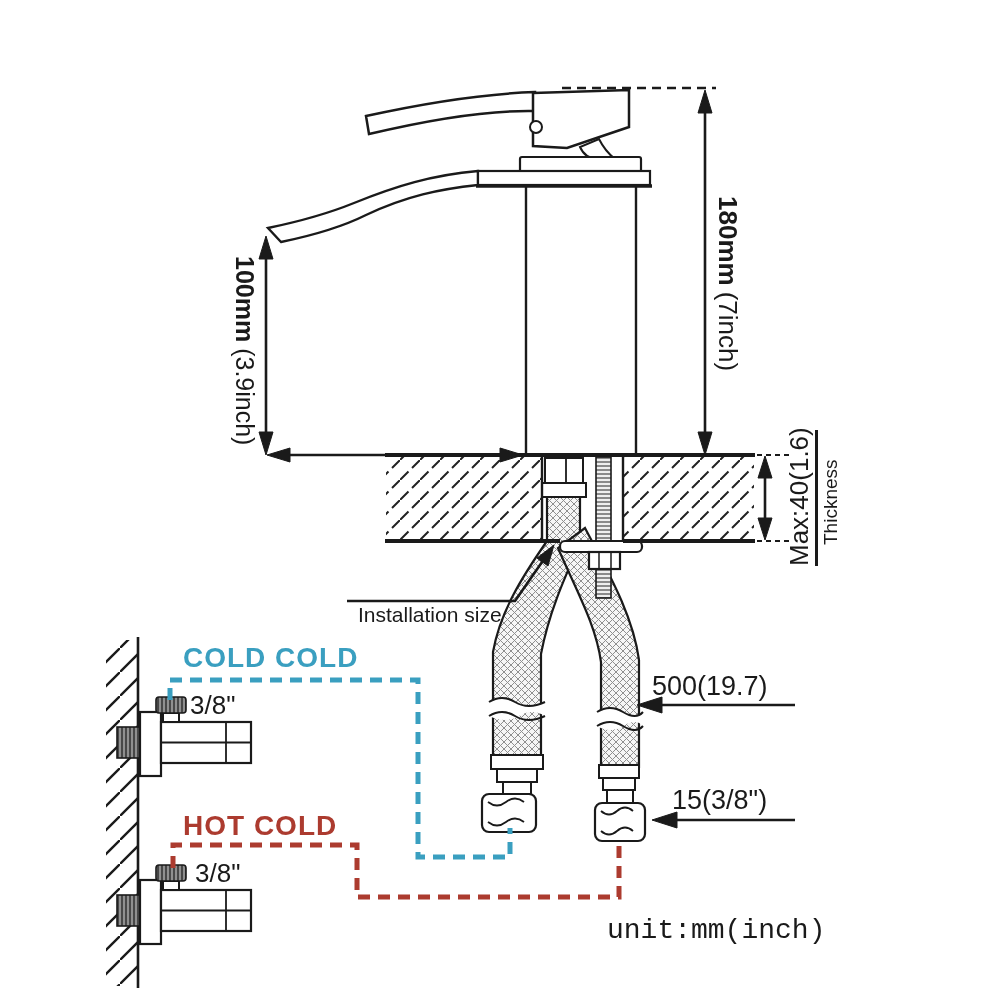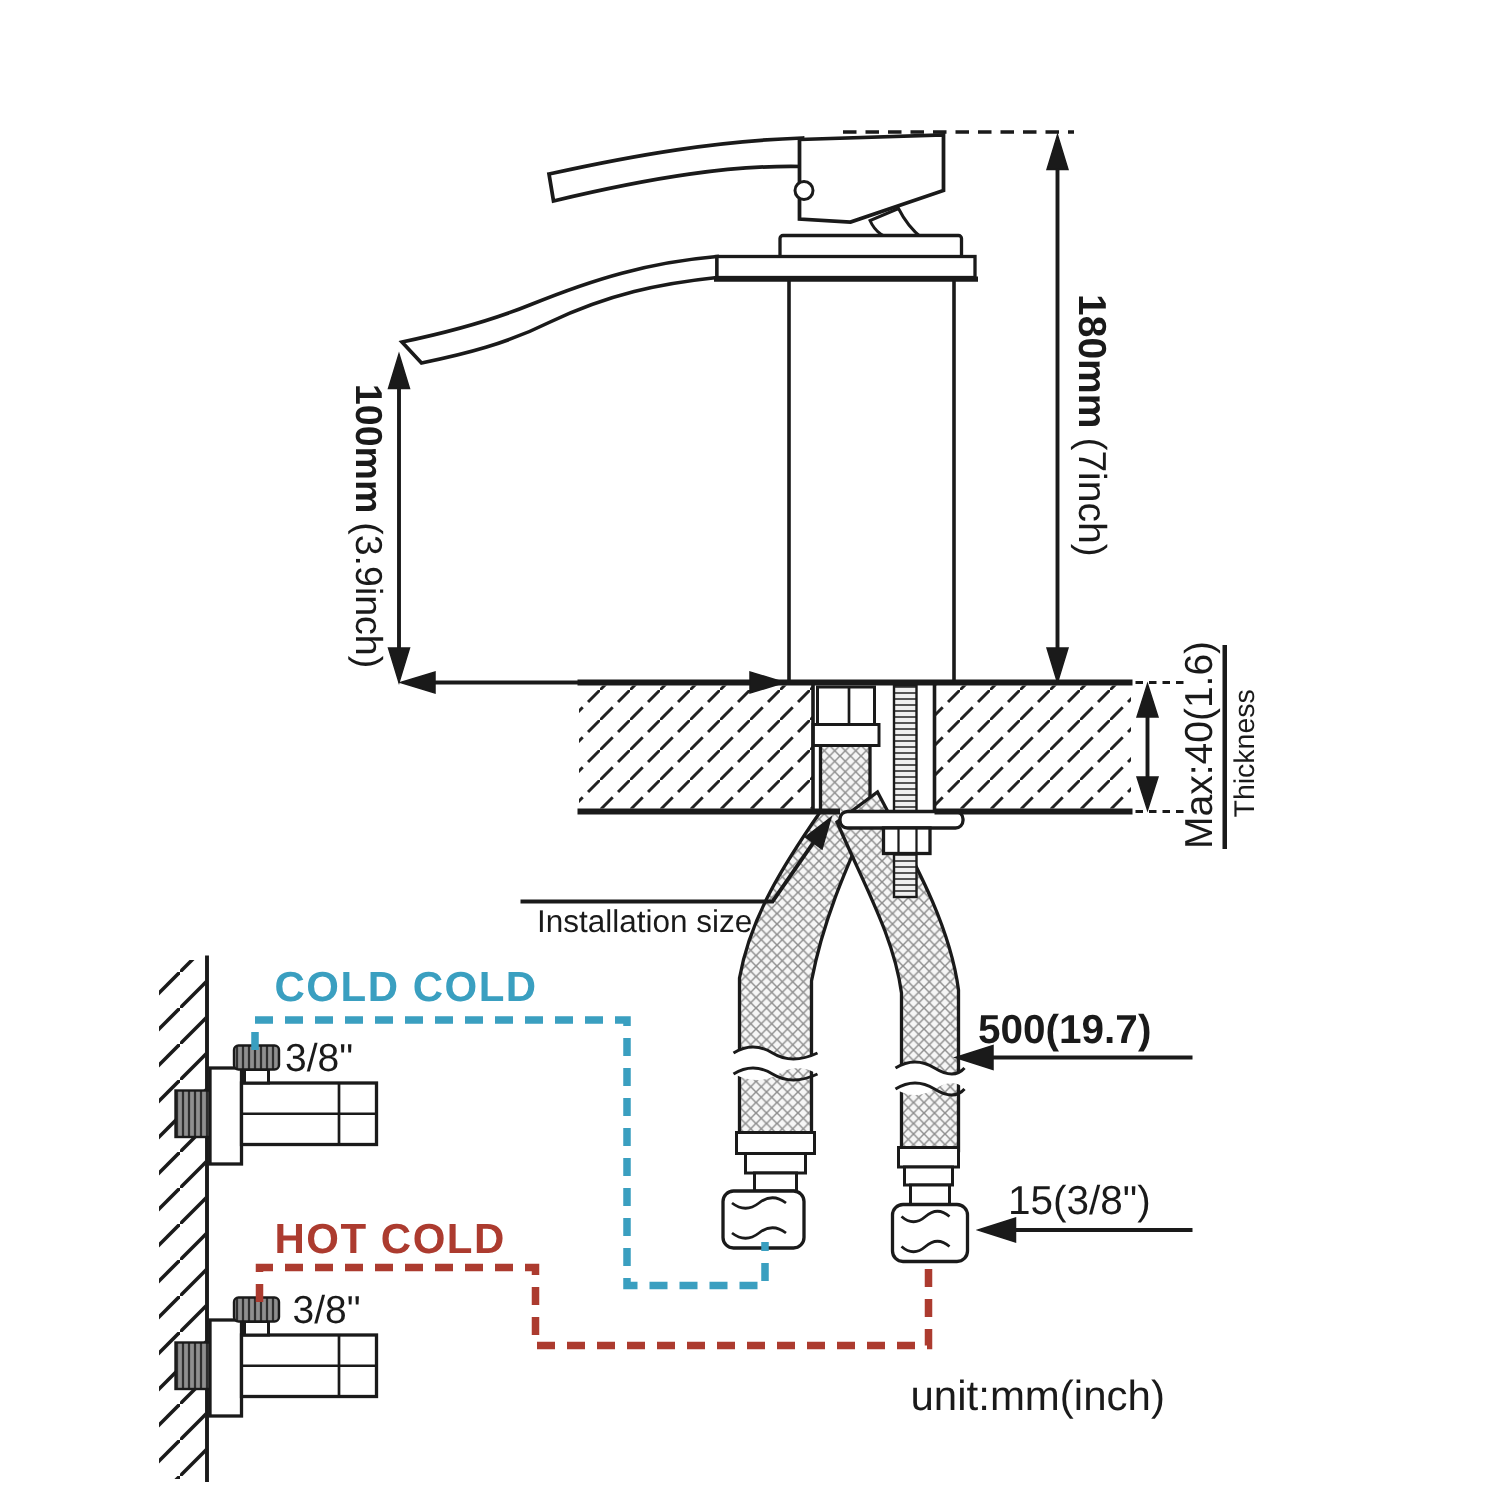--- a/index.html
+++ b/index.html
@@ -179,38 +179,38 @@
     <span>Max:40(1.6)</span>
   </div>
   <div class="lbl rot-ccw" style="left:821px;top:545px;width:98px;font-size:19px;">
     <span>Thickness</span>
   </div>
 
   <div class="lbl" style="left:358px;top:604px;font-size:21px;">
     <span>Installation size</span>
   </div>
 
-  <div class="lbl" style="left:652px;top:672px;font-size:27px;font-weight:bold;">
+  <div class="lbl" style="left:652px;top:672px;font-size:27px;">
     <span>500(19.7)</span>
   </div>
   <div class="lbl" style="left:672px;top:786px;font-size:27px;">
     <span>15(3/8")</span>
   </div>
 
   <div class="lbl water cold" style="left:183px;top:643px;">
     <span>COLD COLD</span>
   </div>
   <div class="lbl size38" style="left:190px;top:692px;">
     <span>3/8"</span>
   </div>
 
   <div class="lbl water hot" style="left:183px;top:811px;">
     <span>HOT COLD</span>
   </div>
   <div class="lbl size38" style="left:195px;top:860px;">
     <span>3/8"</span>
   </div>
 
-  <div class="lbl" style="left:607px;top:916px;font-size:28px;">
+  <div class="lbl" style="left:607px;top:916px;font-size:28px;font-family:Liberation Mono, monospace;">
     <span>unit:mm(inch)</span>
   </div>
 
 </div>
 
 </body></html>

